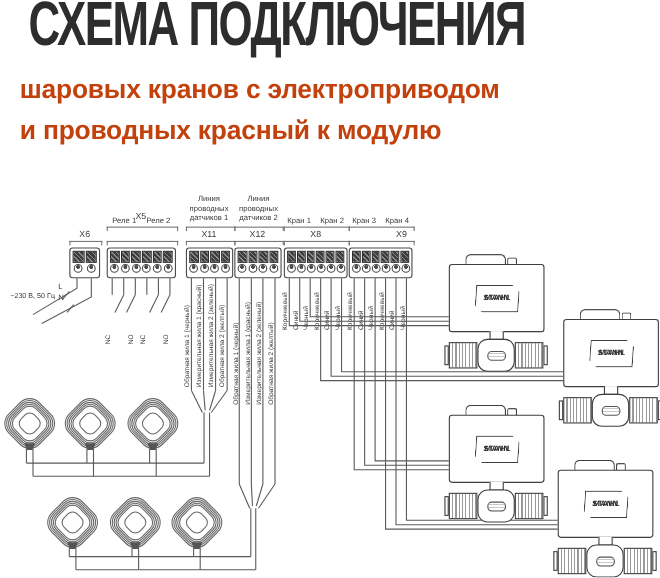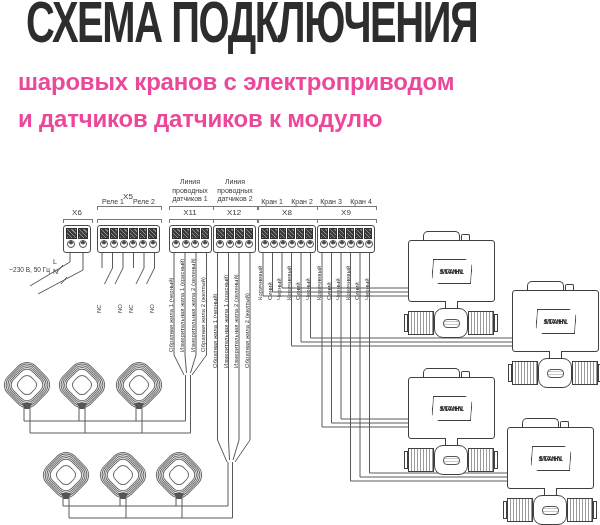--- a/index.html
+++ b/index.html
@@ -1,21 +1,21 @@
 <!DOCTYPE html>
 <html><head>
 <meta charset="utf-8">
 <style>
   html,body{margin:0;padding:0}
   body{width:600px;height:525px;background:#fff;font-family:"Liberation Sans",sans-serif;position:relative;overflow:hidden}
   .abs{position:absolute}
   
   .title{left:26px;top:-4px;font-size:57px;font-weight:bold;color:#2d2d2d;letter-spacing:-2px;
          transform:scaleX(.70);transform-origin:left top;white-space:nowrap;line-height:52px}
-  .sub{left:18px;font-size:24px;font-weight:bold;color:#ec4899;white-space:nowrap;letter-spacing:-.2px}
+  .sub{left:18px;font-size:24px;font-weight:bold;color:#c2410c;white-space:nowrap;letter-spacing:-.2px}
   .sub1{top:68px}
   .sub2{top:105px}
   
   .lbl{color:#3a3a3a;font-size:8px;text-align:center}
   .grp{color:#3a3a3a;font-size:7px;text-align:center;line-height:8.5px}
   .brk{border-top:1px solid #777;border-left:1px solid #777;border-right:1px solid #777;height:3px}
   .rot{transform:rotate(-90deg);transform-origin:left top;font-size:6px;color:#3a3a3a;white-space:nowrap;height:8px;line-height:8px}
   .pwr{font-size:6.5px;color:#3a3a3a;text-align:right}
   .ln{font-size:7px;color:#3a3a3a}
   
@@ -50,21 +50,21 @@
   .v-plate{position:static;width:17px;height:9px;border:1px solid #555;border-radius:4px;
            background:repeating-linear-gradient(0deg,#fff 0 2px,#c8c8c8 2px 3px)}
   svg{position:absolute;left:0;top:0;z-index:1}
   .z3{z-index:3}
 </style>
 </head>
 <body>
 
 <div class="abs title">СХЕМА ПОДКЛЮЧЕНИЯ</div>
 <div class="abs sub sub1">шаровых кранов с электроприводом</div>
-<div class="abs sub sub2">и датчиков датчиков к модулю</div>
+<div class="abs sub sub2">и проводных красный к модулю</div>
 
 <svg width="600" height="525" viewBox="0 0 600 525">
   <g stroke="#5a5a5a" stroke-width="1" fill="none">
 
     <path d="M70,253 V262 L30,286 M83,253 V270 L38,294"></path>
     <path d="M57,272 l6,-7 M61,284 l6,-7"></path>
 
     <path d="M102,253 V268 M112.5,253 V268 M123,253 V268 M133.5,253 V268 M144,253 V268 M154.5,253 V268"></path>
     <path d="M112.5,268 L104.5,284 M123,268 L115,284 M144,268 L136,284 M154.5,268 L146.5,284"></path>
 
@@ -240,21 +240,21 @@
       <i class="hole"></i>
       <i class="hole"></i>
     </div>
 </div>
 
 <div class="abs lbl z3" style="left:62px;top:208px;width:30px">X6</div>
 <div class="abs lbl z3" style="left:113px;top:192px;width:30px">X5</div>
 <div class="abs lbl z3" style="left:175px;top:208px;width:30px">X11</div>
 <div class="abs lbl z3" style="left:219px;top:208px;width:30px">X12</div>
 <div class="abs lbl z3" style="left:272px;top:208px;width:30px">X8</div>
-<div class="abs lbl z3" style="left:331px;top:208px;width:30px">X9</div>
+<div class="abs lbl z3" style="left:350px;top:208px;width:30px">X9</div>
 
 <div class="abs brk" style="left:63px;top:219px;width:28px"></div>
 <div class="abs brk" style="left:97px;top:219px;width:63px"></div>
 <div class="abs brk" style="left:169px;top:219px;width:43px"></div>
 <div class="abs brk" style="left:213px;top:219px;width:43px"></div>
 <div class="abs brk" style="left:258px;top:219px;width:58px"></div>
 <div class="abs brk" style="left:317px;top:219px;width:58px"></div>
 
 <div class="abs grp" style="left:95px;top:198px;width:36px">Реле 1</div>
 <div class="abs grp" style="left:126px;top:198px;width:36px">Реле 2</div>

